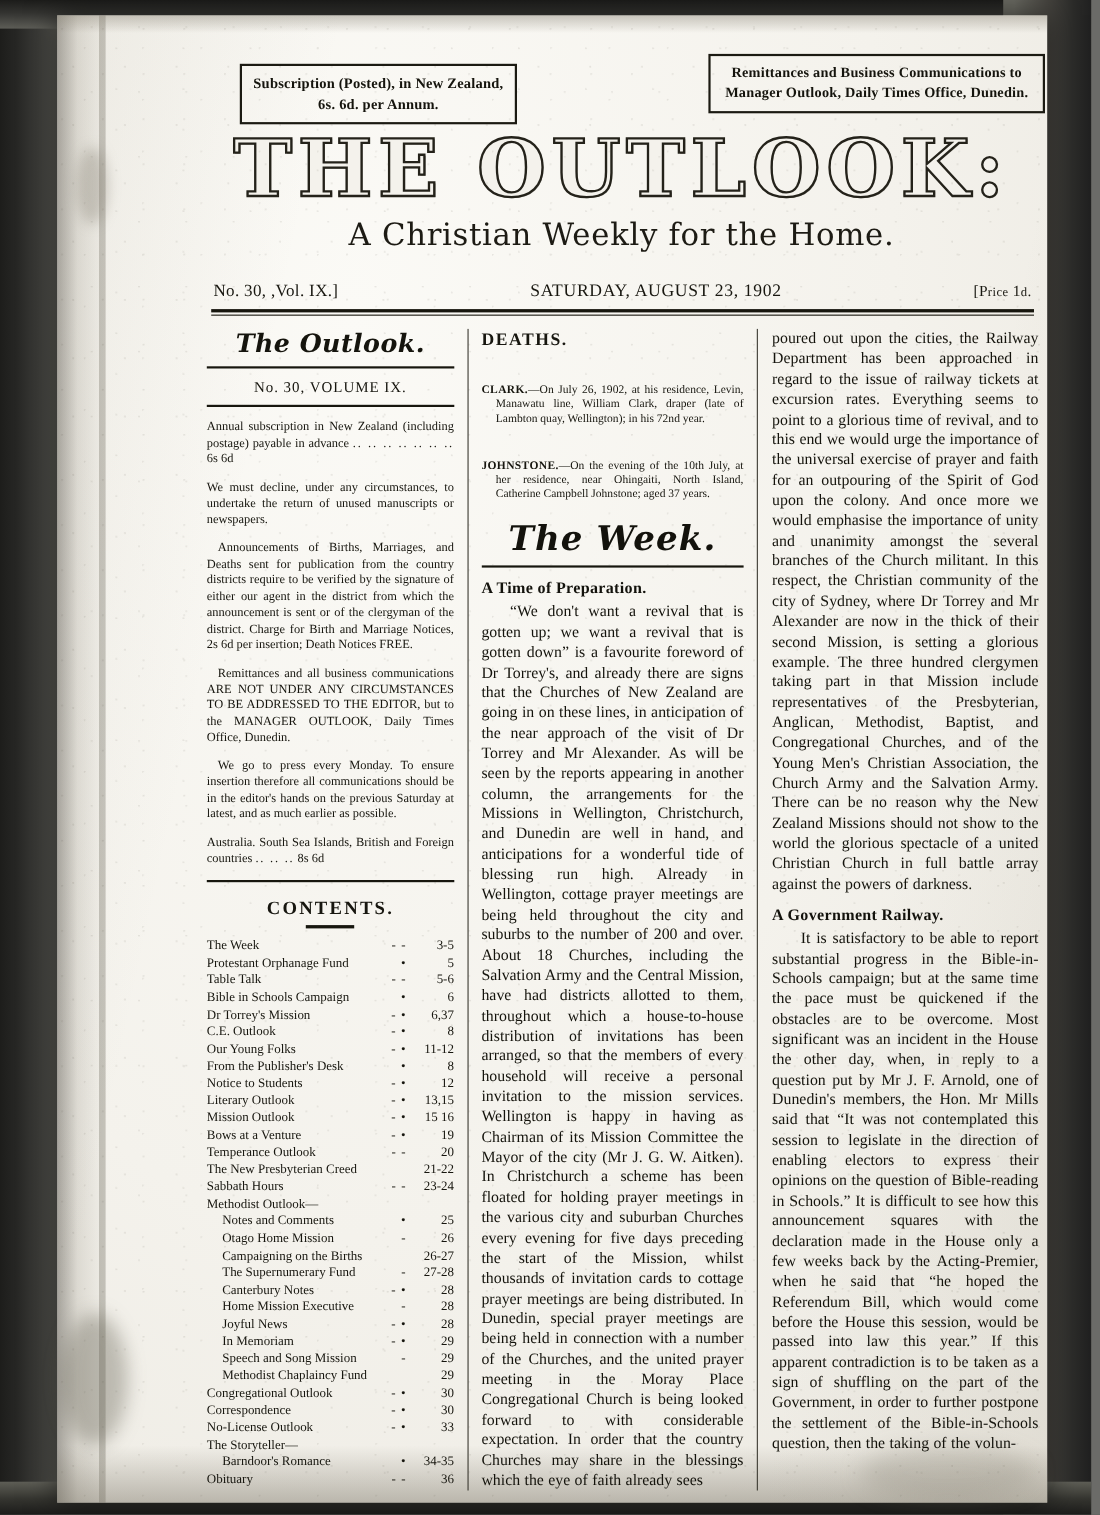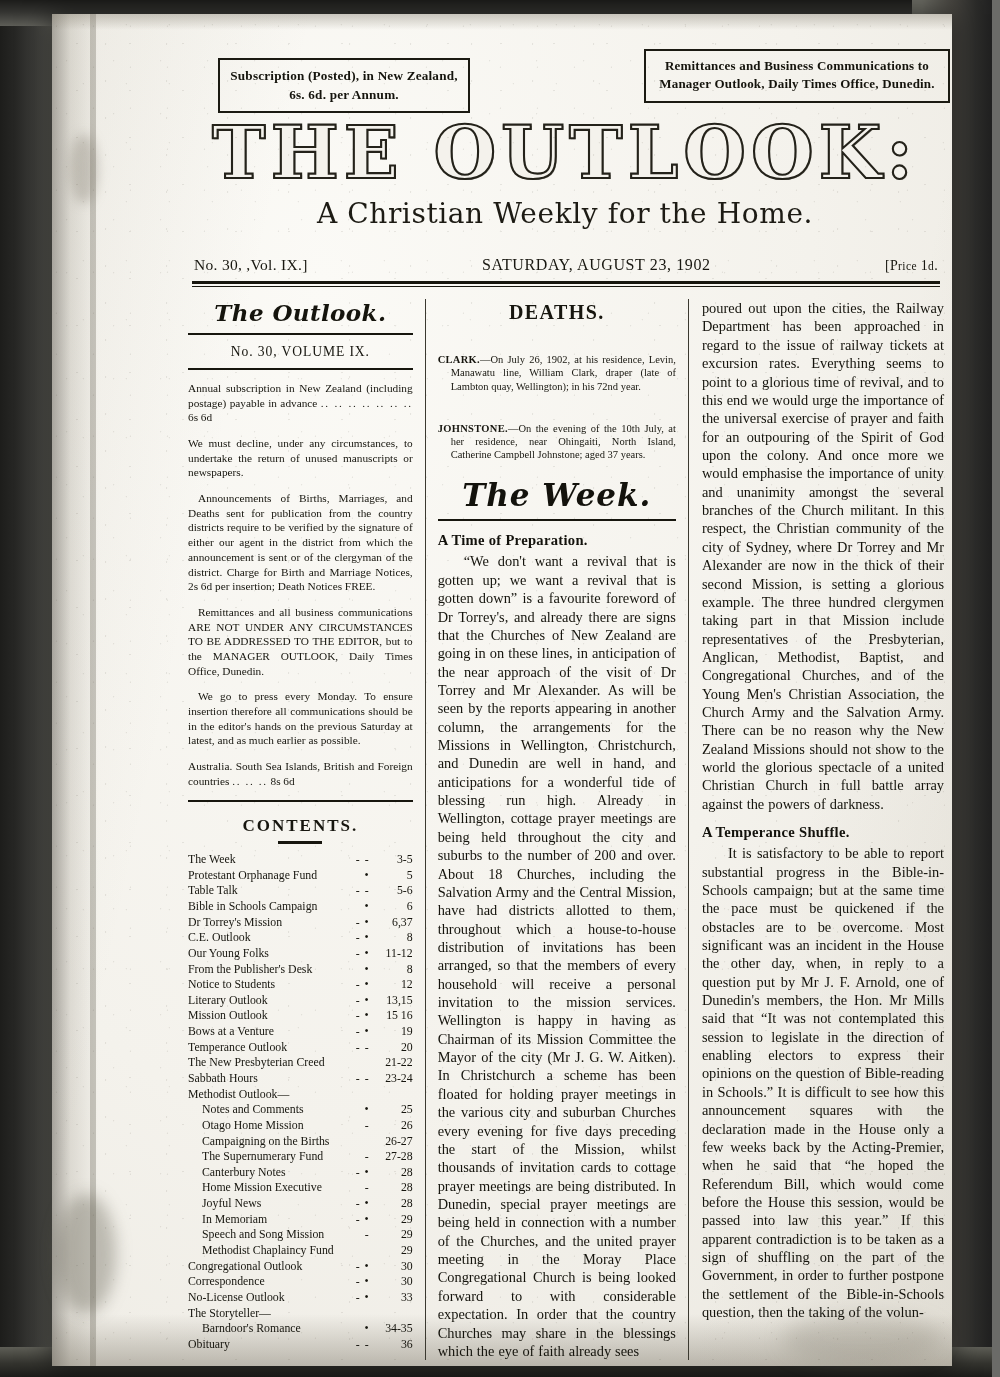--- a/index.html
+++ b/index.html
@@ -229,22 +229,22 @@
     line-height: 1.26;
   }
   table.contents td { padding: 0.4px 0; vertical-align: baseline; color: #16150e; }
   table.contents td.t { white-space: nowrap; }
   table.contents td.d { text-align: right; padding-right: 5px; color:#16150e; letter-spacing:1px;}
   table.contents td.p { text-align: right; white-space: nowrap; width: 38px; }
   table.contents tr.indent td.t { padding-left: 14px; }
 
   
   .sec-head {
-    text-align: center;
-    font-size: 20px;
+    text-align: left;
+    font-size: 16px;
     font-weight: bold;
     letter-spacing: 1.4px;
     margin: 2px 0 6px 0;
   }
   .death-entry {
     font-size: 10.5px;
     line-height: 1.26;
     text-align: justify;
     margin-bottom: 4px;
     padding-left: 13px;
@@ -546,21 +546,21 @@
 
           <div class="week-title">The Week.</div>
           <div class="rule-thin" style="margin-top:2px;"></div>
 
           <div class="article-head">A Time of Preparation.</div>
           <div class="body-text indent">“We don't want a revival that is gotten up; we want a revival that is gotten down” is a favourite foreword of Dr Torrey's, and already there are signs that the Churches of New Zealand are going in on these lines, in anticipation of the near approach of the visit of Dr Torrey and Mr Alexander. As will be seen by the reports appearing in another column, the arrangements for the Missions in Wellington, Christchurch, and Dunedin are well in hand, and anticipations for a wonderful tide of blessing run high.  Already in Wellington, cottage prayer meetings are being held throughout the city and suburbs to the number of 200 and over.   About 18 Churches, including the Salvation Army and the Central Mission, have had districts allotted to them, throughout which a house-to-house distribution of invitations has been arranged, so that the members of every household will receive a personal invitation to the mission services.   Wellington is happy in having as Chairman of its Mission Committee the Mayor of the city (Mr J. G. W. Aitken).   In Christchurch a scheme has been floated for holding prayer meetings in the various city and suburban Churches every evening for five days preceding the start of the Mission, whilst thousands of invitation cards to cottage prayer meetings are being distributed.   In Dunedin, special prayer meetings are being held in connection with a number of the Churches, and the united prayer meeting in the Moray Place Congregational Church is being looked forward to with considerable expectation.   In order that the country Churches may share in the blessings which the eye of faith already sees</div>
         </div>
 
         <div class="col col-3">
           <div class="body-text cont">poured out upon the cities, the Railway Department has been approached in regard to the issue of railway tickets at excursion rates.   Everything seems to point to a glorious time of revival, and to this end we would urge the importance of the universal exercise of prayer and faith for an outpouring of the Spirit of God upon the colony.   And once more we would emphasise the importance of unity and unanimity amongst the several branches of the Church militant.   In this respect, the Christian community of the city of Sydney, where Dr Torrey and Mr Alexander are now in the thick of their second Mission, is setting a glorious example.  The three hundred clergymen taking part in that Mission include representatives of the Presbyterian, Anglican, Methodist, Baptist, and Congregational Churches, and of the Young Men's Christian Association, the Church Army and the Salvation Army.   There can be no reason why the New Zealand Missions should not show to the world the glorious spectacle of a united Christian Church in full battle array against the powers of darkness.</div>
-          <div class="article-head">A Temperance Shuffle.</div>
+          <div class="article-head">A Government Railway.</div>
           <div class="body-text indent">It is satisfactory to be able to report substantial progress in the Bible-in-Schools campaign; but at the same time the pace must be quickened if the obstacles are to be overcome. Most significant was an incident in the House the other day, when, in reply to a question put by Mr J. F. Arnold, one of Dunedin's members, the Hon. Mr Mills said that “It was not contemplated this session to legislate in the direction of enabling electors to express their opinions on the question of Bible-reading in Schools.” It is difficult to see how this announcement squares with the declaration made in the House only a few weeks back by the Acting-Premier, when he said that “he hoped the Referendum Bill, which would come before the House this session, would be passed into law this year.”  If this apparent contradiction is to be taken as a sign of shuffling on the part of the Government, in order to further postpone the settlement of the Bible-in-Schools question, then the taking of the volun-</div>
         </div>
 
       </div>
     </div>
 
     <div class="speckle"></div>
   </div>
 </div>
 

